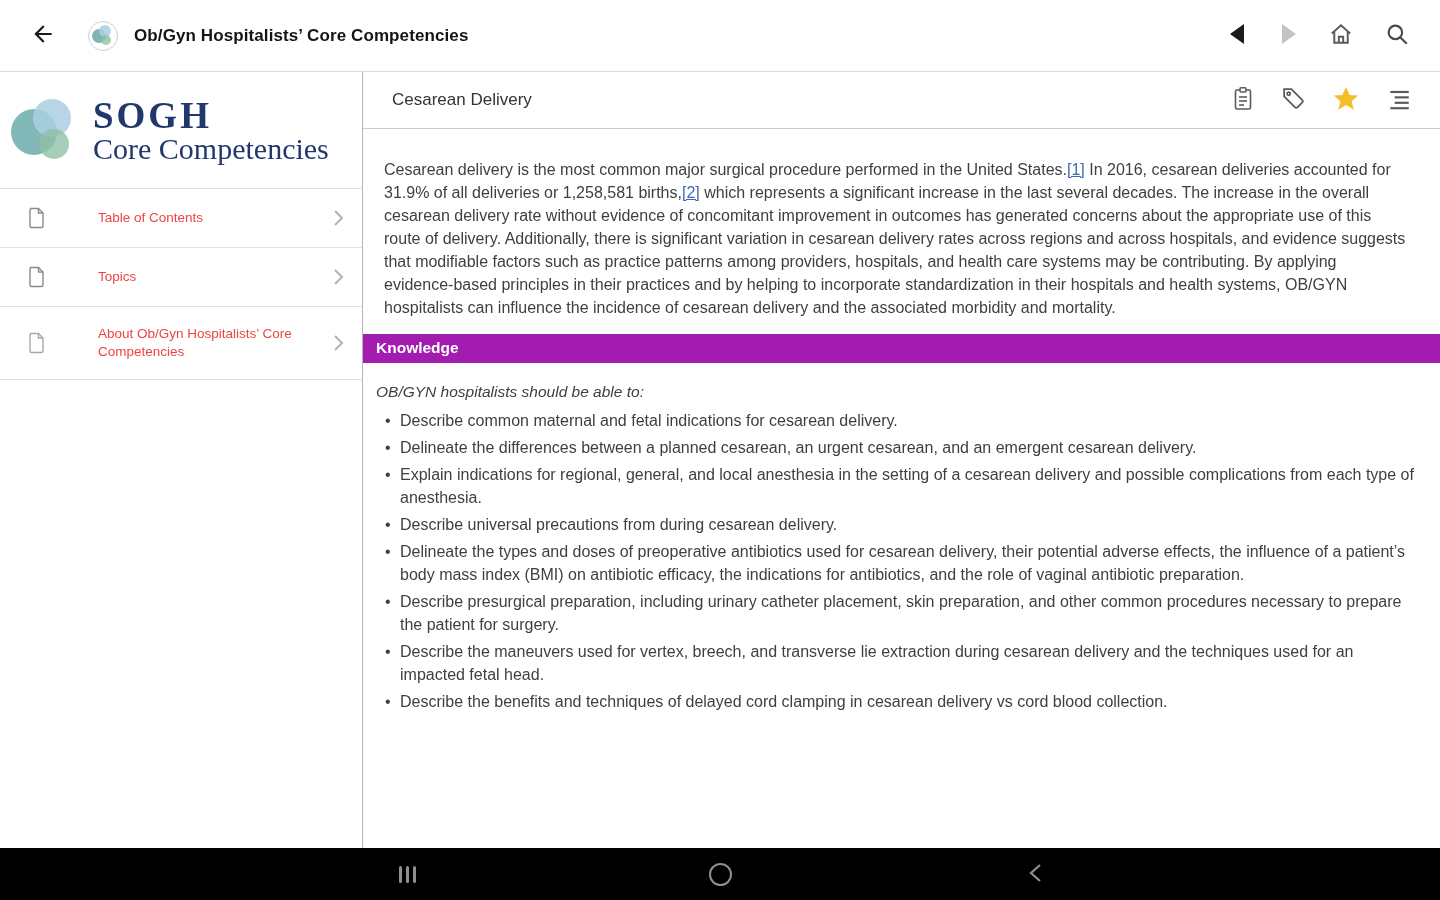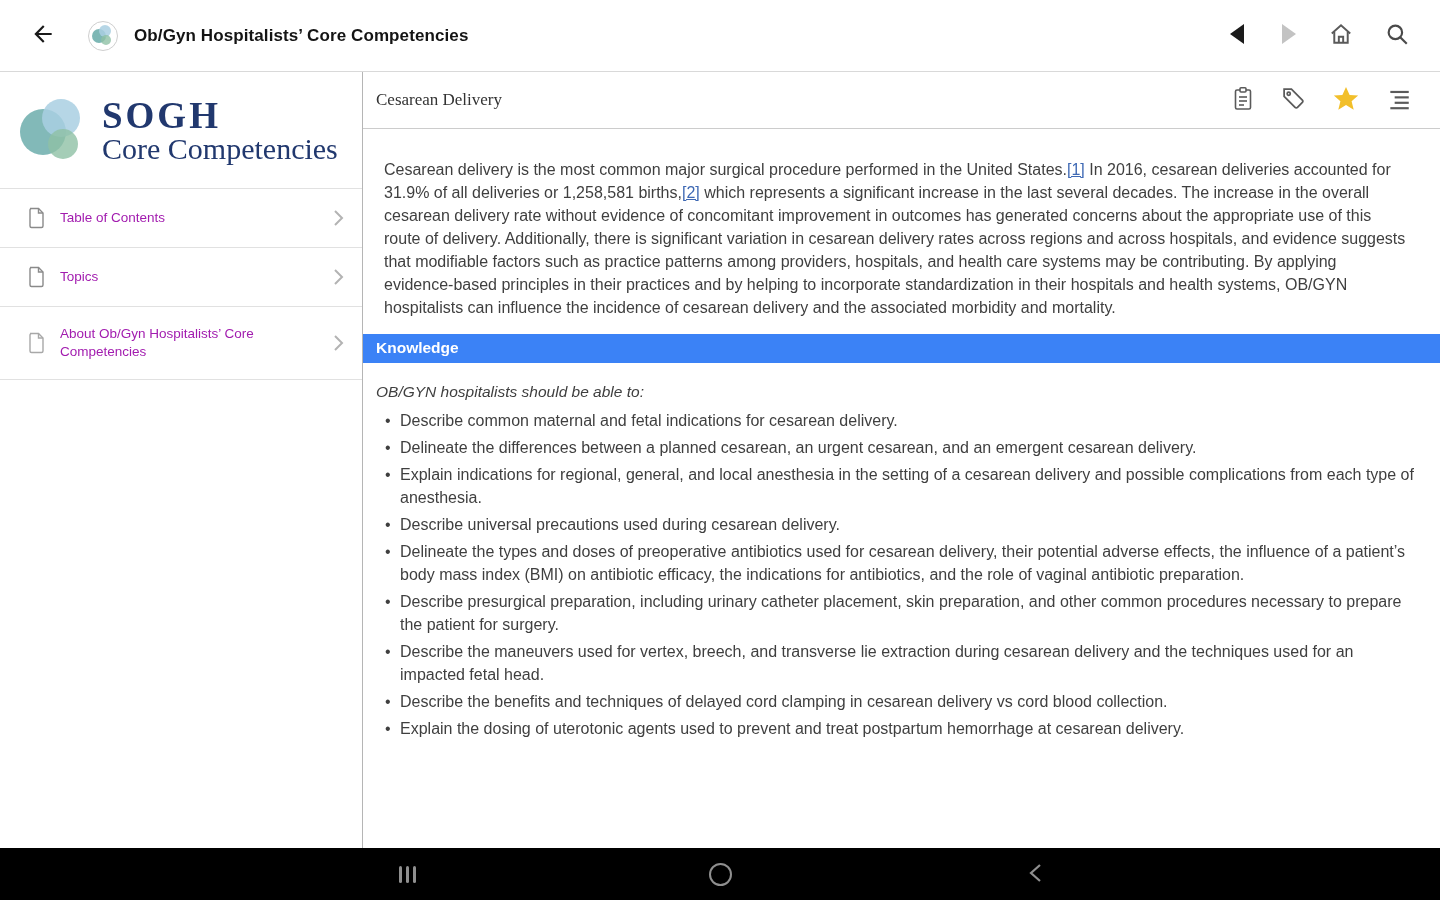--- a/index.html
+++ b/index.html
@@ -26,54 +26,54 @@
   .app-badge .m2{left:10px;top:3px;width:12px;height:12px;background:#a9cfe2;opacity:.85;}
   .app-badge .m3{left:12px;top:13px;width:10px;height:10px;background:#8fc1a5;opacity:.8;}
   .tb-title{margin:0 0 0 16px;font-size:17px;font-weight:bold;color:#141414;letter-spacing:.1px;}
   .tb-right{margin-left:auto;margin-right:30px;display:flex;align-items:center;gap:30px;}
 
   
   .sidebar{
     position:absolute;top:72px;left:0;width:362px;bottom:52px;background:#fff;
     border-right:1px solid #b5b5b5;
   }
-  .brand{height:116px;border-bottom:1px solid #e1e1e1;display:flex;align-items:center;padding-left:20px;}
+  .brand{height:116px;border-bottom:1px solid #e1e1e1;display:flex;align-items:center;padding-left:11px;}
   .logo{width:66px;height:66px;position:relative;flex:0 0 auto;}
   .logo .c{position:absolute;border-radius:50%;}
   .logo .c1{left:0;top:12px;width:46px;height:46px;background:#63a8a6;opacity:.8;}
   .logo .c2{left:22px;top:2px;width:38px;height:38px;background:#a9cfe2;opacity:.85;}
   .logo .c3{left:28px;top:32px;width:30px;height:30px;background:#8fc1a5;opacity:.8;}
   .brand-text{margin-left:16px;}
   .brand-title{
     font-family:"Liberation Serif","DejaVu Serif",serif;font-size:37px;line-height:36px;
     color:#21386e;letter-spacing:3px;font-weight:600;
   }
   .brand-subtitle{
     font-family:"Liberation Serif","DejaVu Serif",serif;font-size:30px;line-height:28px;
     color:#21386e;font-weight:500;margin-top:1px;
   }
   .side-item{
     display:flex;align-items:center;padding:18px 18px 18px 26px;
     border-bottom:1px solid #e1e1e1;cursor:pointer;background:#fff;
   }
   .doc-ic{width:20px;height:22px;margin-right:14px;flex:0 0 auto;}
-  .side-label{flex:1;font-size:13.5px;line-height:18px;color:#a21caf;padding-right:10px;}
+  .side-label{flex:1;font-size:13.5px;line-height:18px;color:#ef4444;padding-right:10px;margin-left:38px;}
   .chev{width:12px;height:18px;flex:0 0 auto;}
 
   
   .content{position:absolute;top:72px;left:363px;right:0;bottom:52px;background:#fff;overflow:hidden;}
   .content-header{height:56px;display:flex;align-items:center;padding:0 28px 0 13px;border-bottom:1px solid #cccccc;}
-  .content-title{margin:0;font-size:17px;font-weight:400;color:#333;font-family:Liberation Serif, serif;}
+  .content-title{margin:16px;font-size:17px;font-weight:400;color:#333;}
   .header-icons{margin-left:auto;display:flex;align-items:center;gap:26px;}
 
   .content-body{padding-top:21px;}
   .intro{margin:8px;padding:0 26px 0 13px;font-size:16px;line-height:23px;color:#3f3f3f;}
   .ref{color:#3f69b4;text-decoration:underline;cursor:pointer;}
   .section-bar{
-    margin-top:15px;background:#3b82f6;color:#ffffff;font-weight:bold;
+    margin-top:15px;background:#a21caf;color:#ffffff;font-weight:bold;
     font-size:15.5px;padding:5px 4px 6px 13px;
   }
   .lead-in{font-style:italic;margin:20px 0 0;padding:0 26px 0 13px;font-size:15.5px;color:#3f3f3f;}
   .bullets{margin:8px 0 0;padding:0 26px 0 21px;list-style:none;}
   .bullets li{
     position:relative;padding-left:16px;margin-bottom:4px;
     font-size:16px;line-height:23px;color:#3f3f3f;
   }
   .bullets li::before{content:"\2022";position:absolute;left:1px;top:0;color:#3f3f3f;}
 
@@ -253,26 +253,25 @@
       <p class="intro"><span>Cesarean delivery is the most common major surgical procedure performed in the United States.</span><a class="ref">[1]</a><span> In 2016, cesarean deliveries accounted for 31.9% of all deliveries or 1,258,581 births,</span><a class="ref">[2]</a><span> which represents a significant increase in the last several decades. The increase in the overall cesarean delivery rate without evidence of concomitant improvement in outcomes has generated concerns about the appropriate use of this route of delivery. Additionally, there is significant variation in cesarean delivery rates across regions and across hospitals, and evidence suggests that modifiable factors such as practice patterns among providers, hospitals, and health care systems may be contributing. By applying evidence-based principles in their practices and by helping to incorporate standardization in their hospitals and health systems, OB/GYN hospitalists can influence the incidence of cesarean delivery and the associated morbidity and mortality.</span></p>
 
       <div class="section-bar">Knowledge</div>
 
       <p class="lead-in">OB/GYN hospitalists should be able to:</p>
 
       <ul class="bullets">
         <li>Describe common maternal and fetal indications for cesarean delivery.</li>
         <li>Delineate the differences between a planned cesarean, an urgent cesarean, and an emergent cesarean delivery.</li>
         <li>Explain indications for regional, general, and local anesthesia in the setting of a cesarean delivery and possible complications from each type of anesthesia.</li>
-        <li>Describe universal precautions used during cesarean delivery.</li>
+        <li>Describe universal precautions from during cesarean delivery.</li>
         <li>Delineate the types and doses of preoperative antibiotics used for cesarean delivery, their potential adverse effects, the influence of a patient’s body mass index (BMI) on antibiotic efficacy, the indications for antibiotics, and the role of vaginal antibiotic preparation.</li>
         <li>Describe presurgical preparation, including urinary catheter placement, skin preparation, and other common procedures necessary to prepare the patient for surgery.</li>
         <li>Describe the maneuvers used for vertex, breech, and transverse lie extraction during cesarean delivery and the techniques used for an impacted fetal head.</li>
         <li>Describe the benefits and techniques of delayed cord clamping in cesarean delivery vs cord blood collection.</li>
-        <li>Explain the dosing of uterotonic agents used to prevent and treat postpartum hemorrhage at cesarean delivery.</li>
       </ul>
     </div>
   </main>
 
   <footer class="navbar">
     <button class="nav-btn nav-recents">
       <span class="bars">
           <span></span>
           <span></span>
           <span></span>

